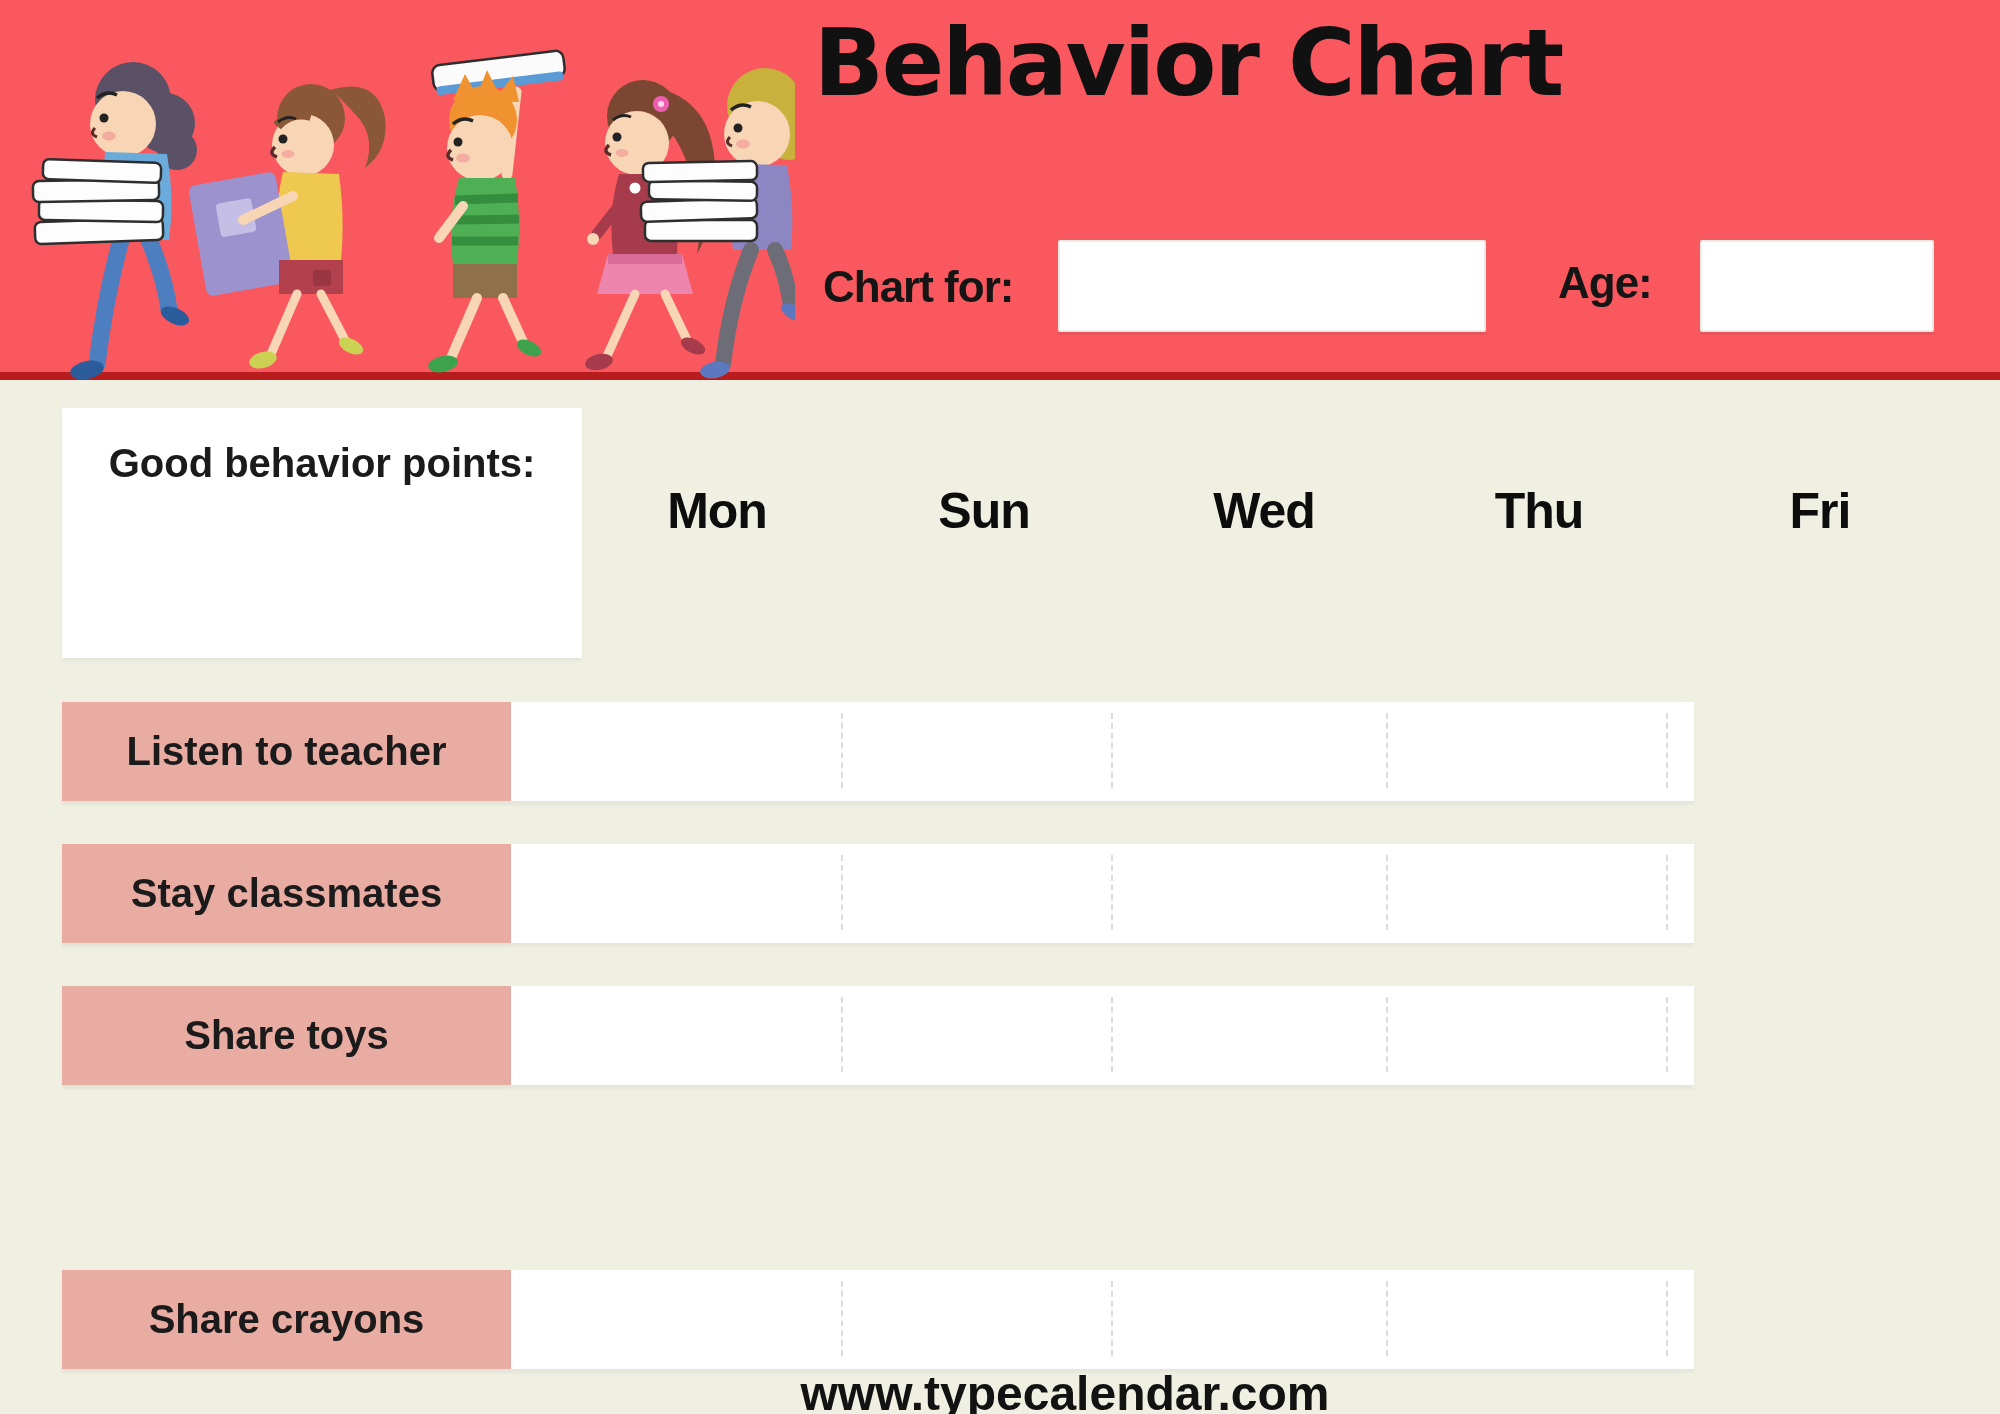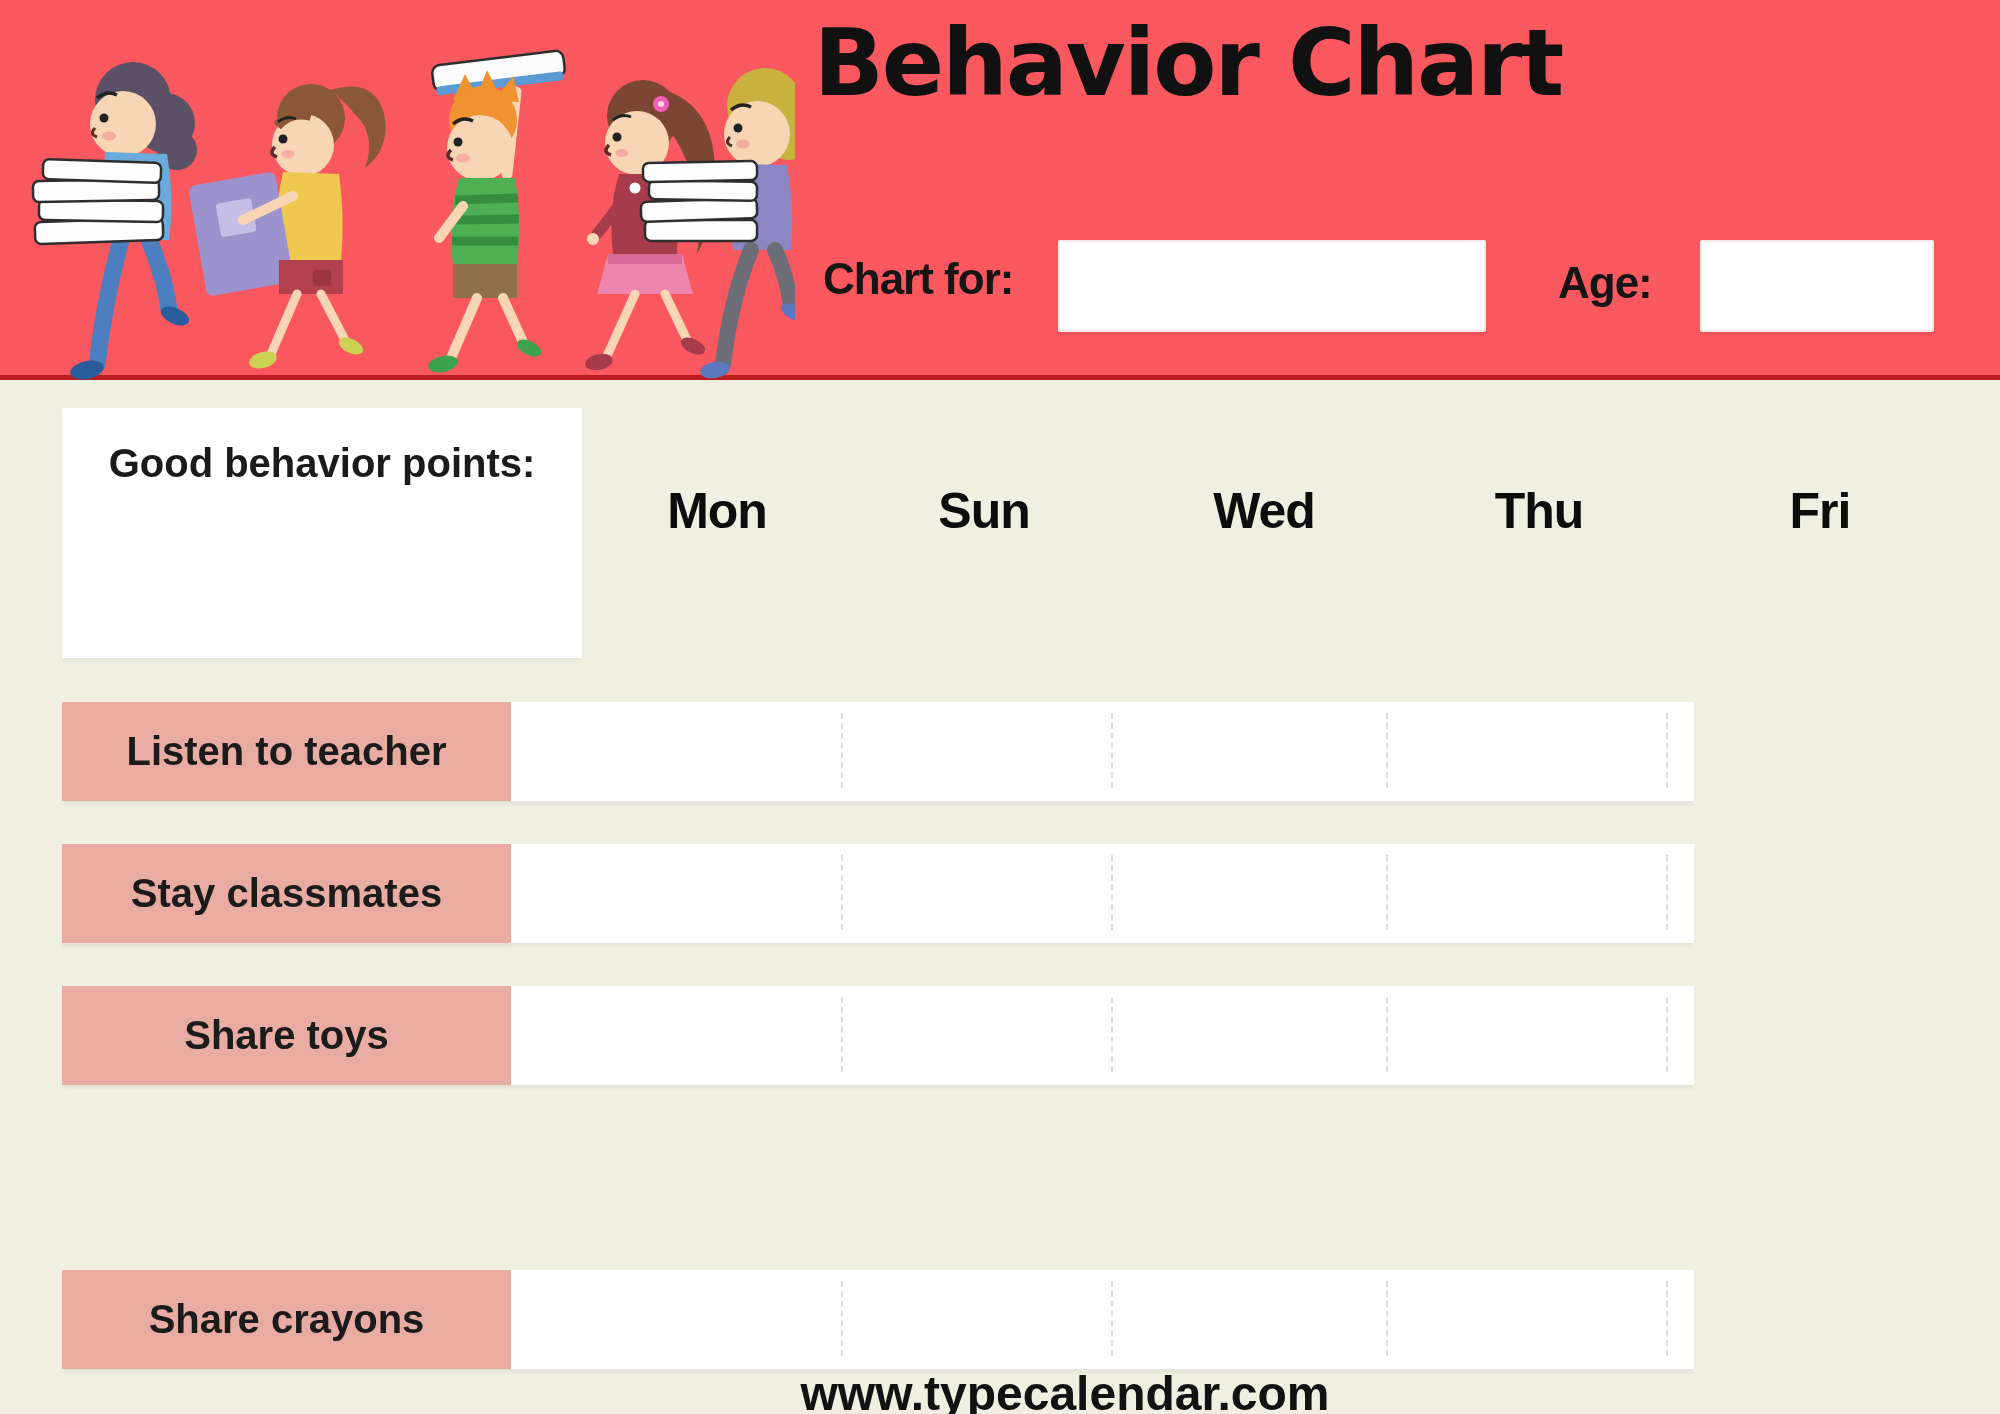--- a/index.html
+++ b/index.html
@@ -2,26 +2,26 @@
 <html><head>
 <meta charset="utf-8">
 <style>
   * { margin:0; padding:0; box-sizing:border-box; }
   html,body { width:2000px; height:1414px; }
   body { font-family:"Liberation Sans", sans-serif; color:#161616; }
   .page { position:relative; width:2000px; height:1414px; background:#EFEFE2; overflow:hidden; }
 
   
   .header { position:absolute; left:0; top:0; width:2000px; height:380px;
-            background:#F9595E; border-bottom:5px solid #b91c1c; }
+            background:#F9595E; border-bottom:8px solid #b91c1c; }
   .title { position:absolute; left:1188px; top:10px; transform:translateX(-50%);
            font-family:"DejaVu Sans","Liberation Sans",sans-serif;
            font-size:92px; font-weight:bold; letter-spacing:-2px; color:#111; white-space:nowrap; }
   .hdr-label { position:absolute; font-size:44px; font-weight:bold; color:#151515; letter-spacing:-1px; }
-  .lbl-chartfor { left:823px; top:254px; }
+  .lbl-chartfor { left:823px; top:262px; }
   .lbl-age { left:1558px; top:258px; }
   .hdr-input { position:absolute; top:240px; height:92px; background:#FFFFFF;
                border:2px solid #F3E9E7; border-radius:2px; box-shadow:0 3px 0 rgba(0,0,0,.06);
                font-size:40px; padding:0 14px; font-family:"Liberation Sans",sans-serif; }
   .inp-chartfor { left:1058px; width:428px; }
   .inp-age { left:1700px; width:234px; }
   .kids-svg { position:absolute; left:25px; top:48px; }
 
   
   .points-box { position:absolute; left:62px; top:408px; width:520px; height:250px;

